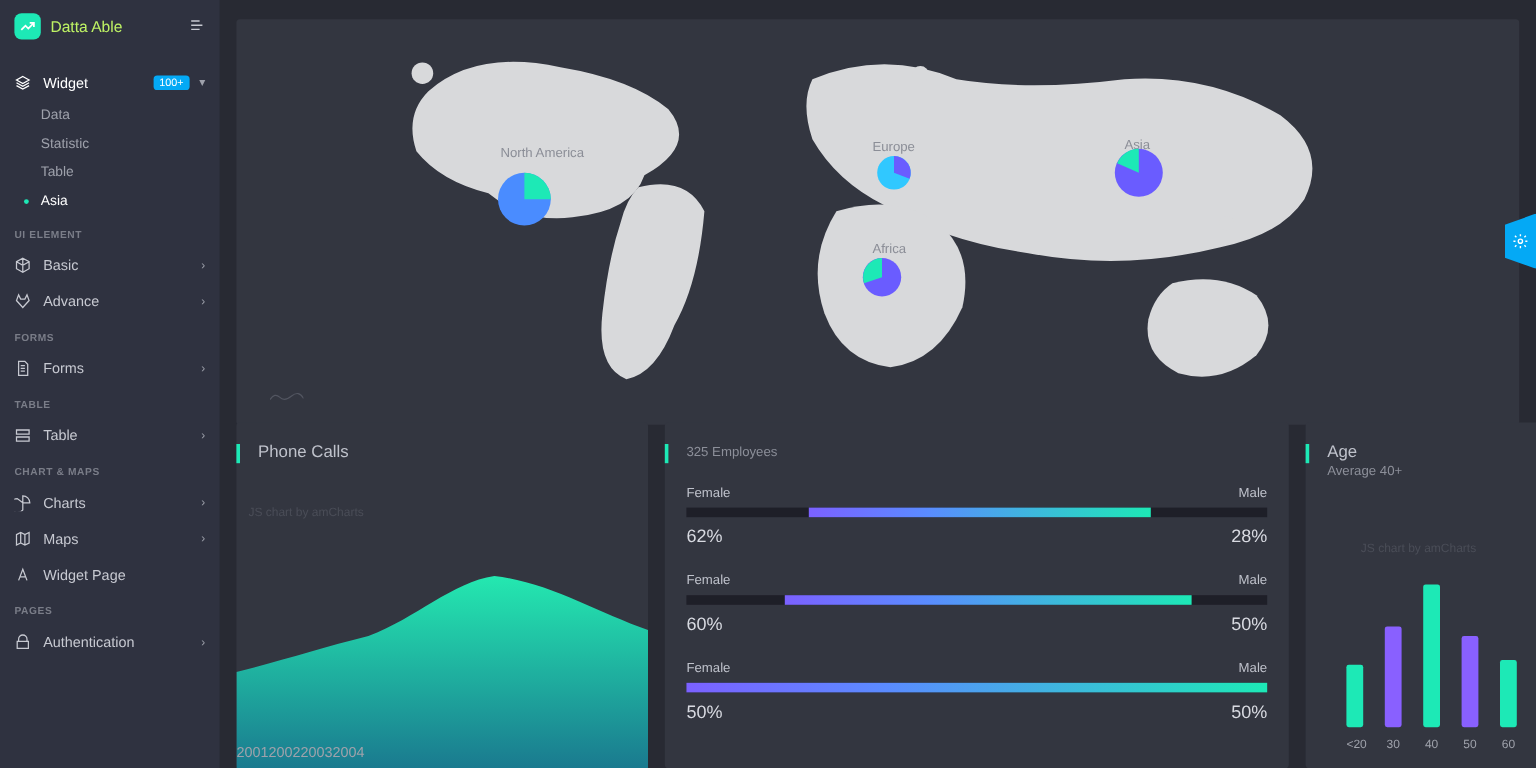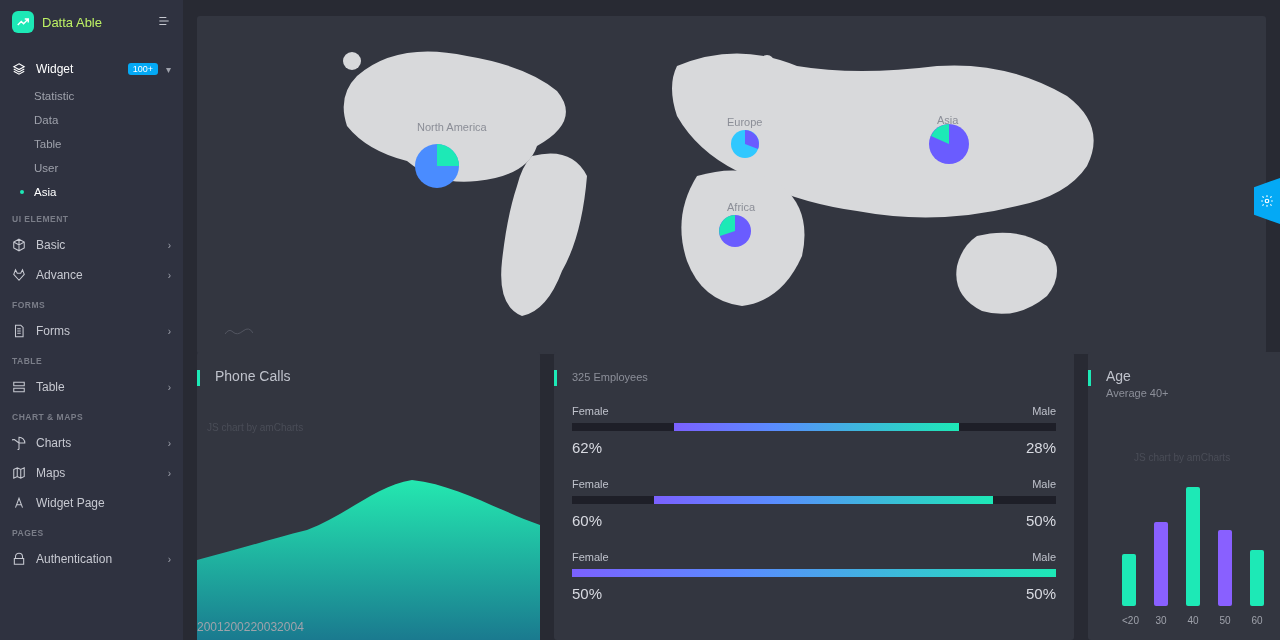--- a/index.html
+++ b/index.html
@@ -101,30 +101,27 @@
       <svg width="14" height="14" viewBox="0 0 24 24">
           <path fill="none" stroke="currentColor" stroke-width="1.8" d="M12 3l9 5-9 5-9-5 9-5zm9 9l-9 5-9-5m18 4l-9 5-9-5"></path>
         </svg>
     </span>
     <span>Widget</span>
     <span class="badge">100+</span>
     <span class="chev with-badge">▾</span>
   </div>
   <div class="sub-list">
     <div class="sub-item">
+        <span>Data</span>
+      </div>
+    <div class="sub-item">
         <span>Statistic</span>
-      </div>
-    <div class="sub-item">
-        <span>Data</span>
       </div>
     <div class="sub-item">
         <span>Table</span>
-      </div>
-    <div class="sub-item">
-        <span>User</span>
       </div>
     <div class="sub-item active">
         <span>Asia</span>
       </div>
   </div>
 
   <div class="section-label">UI ELEMENT</div>
   <div class="sb-item">
     <span class="ic">
         <svg width="14" height="14" viewBox="0 0 24 24">

